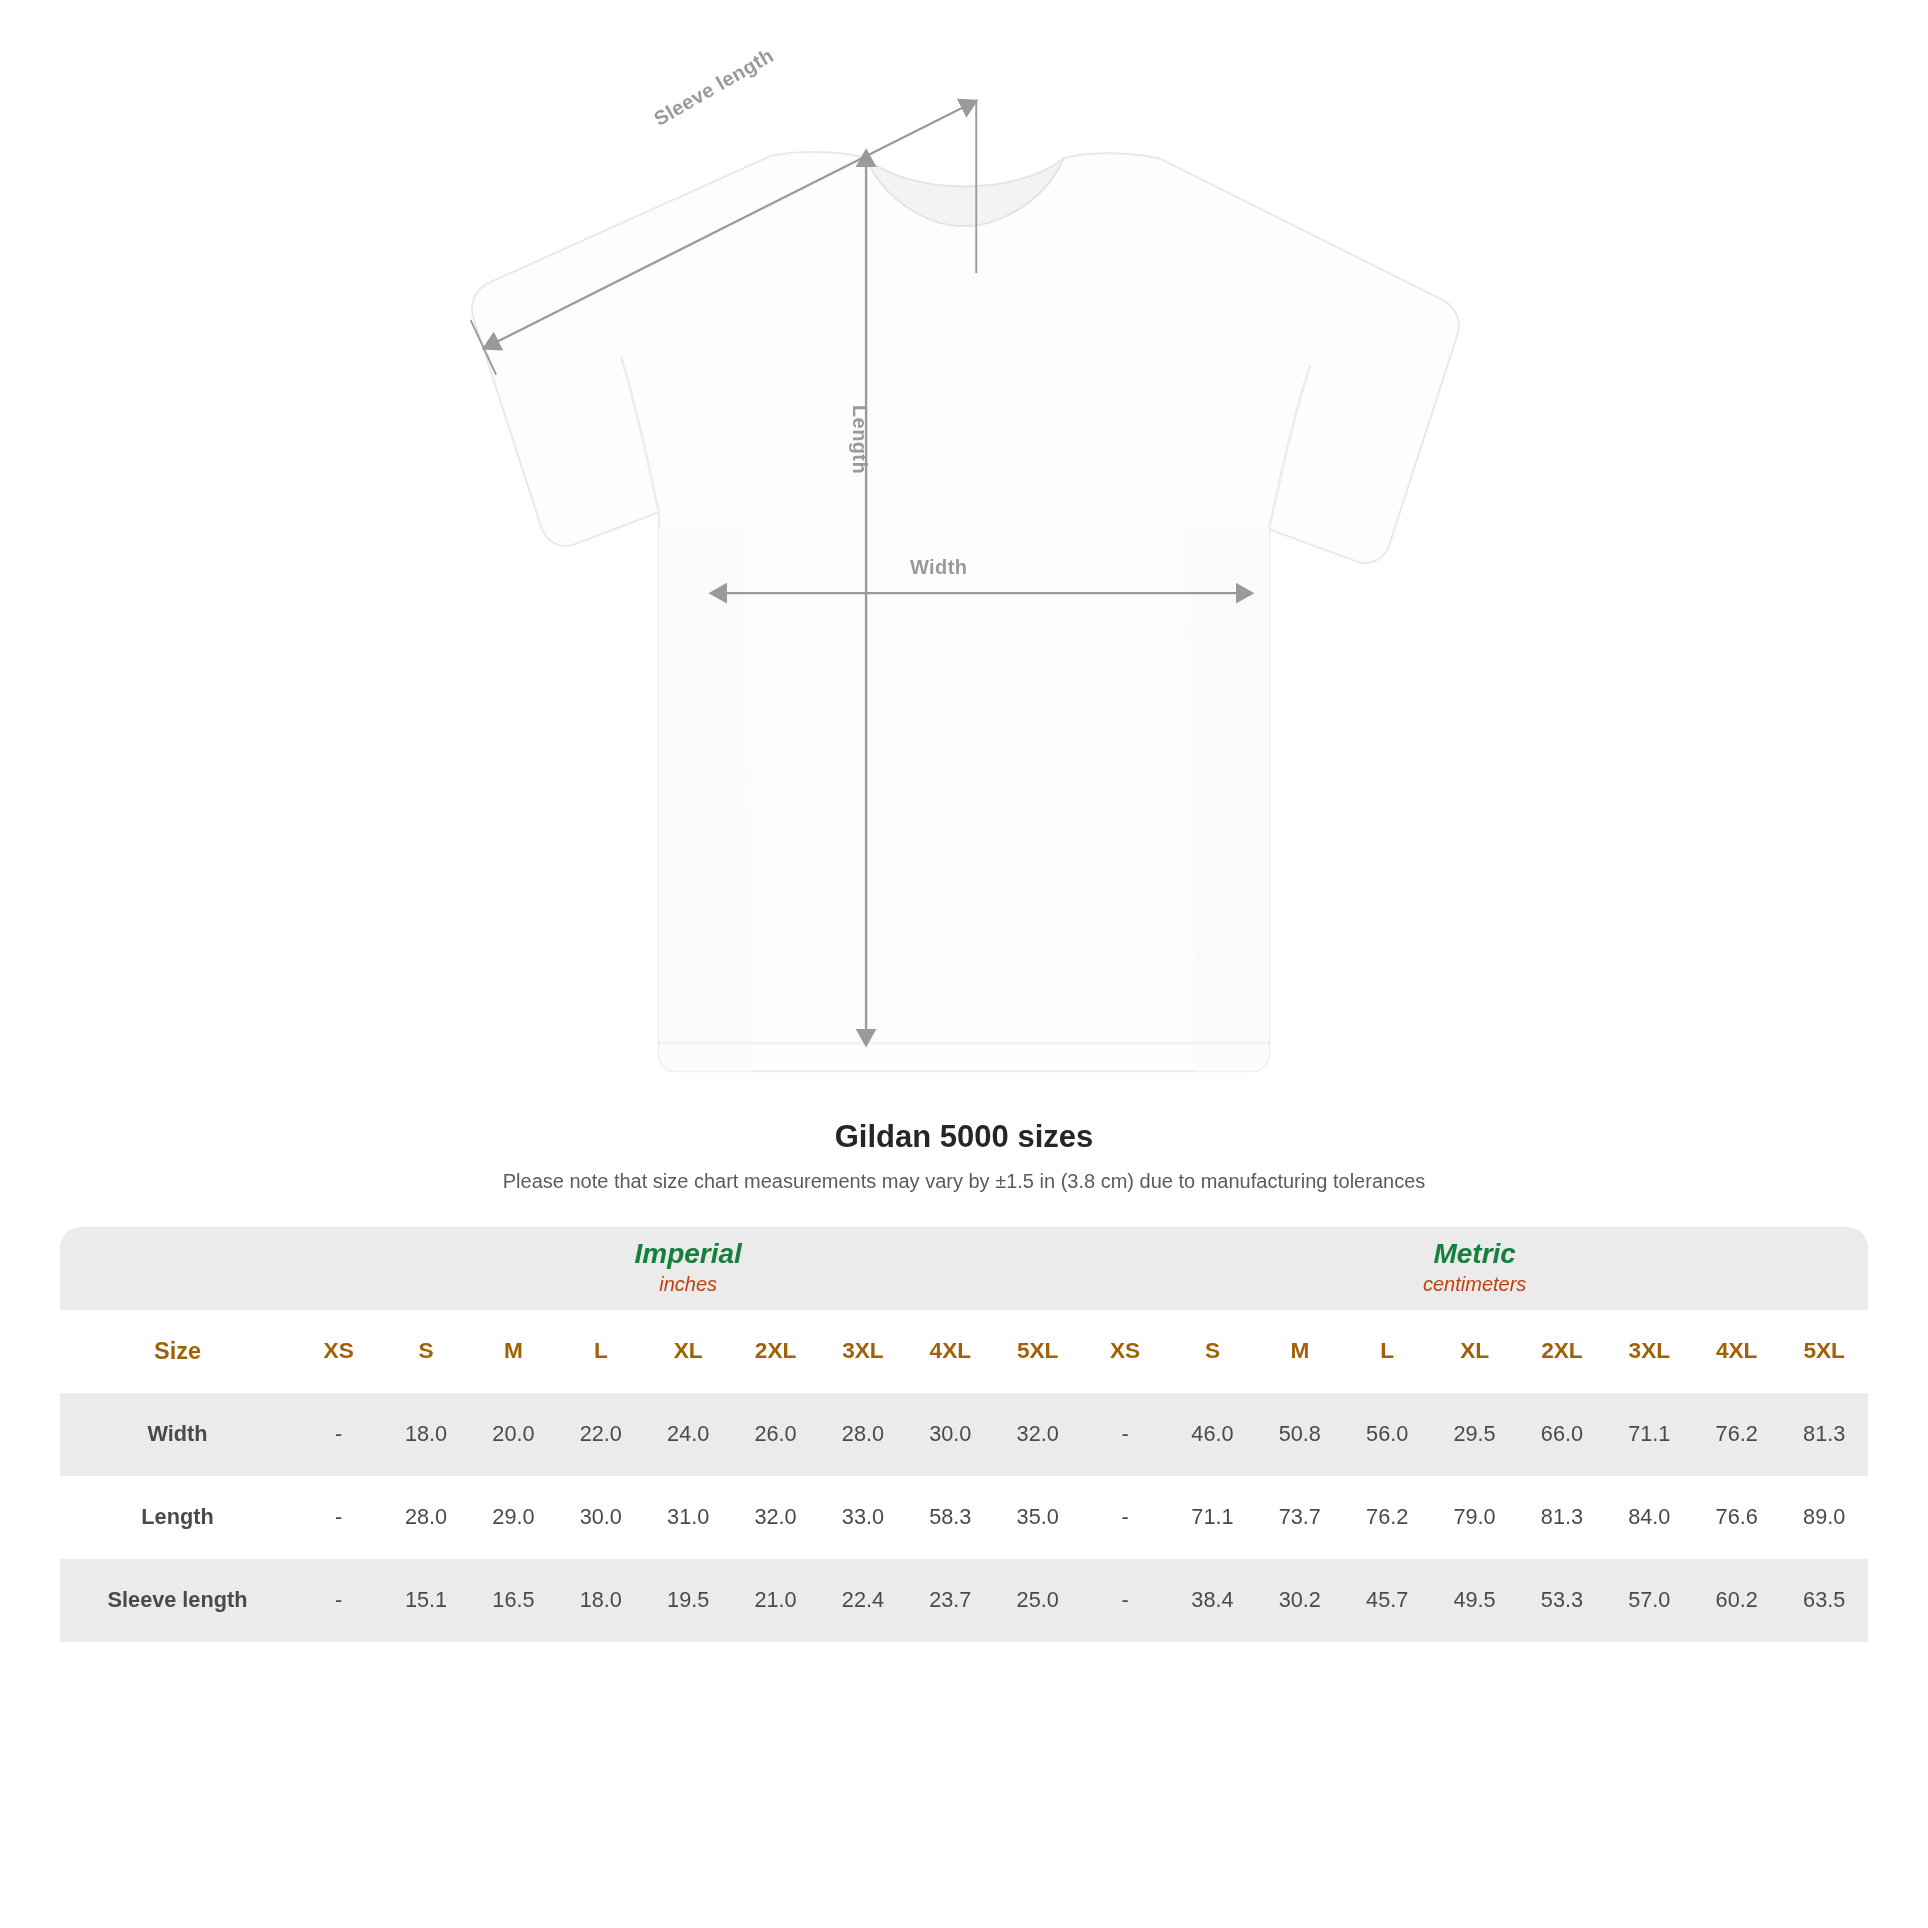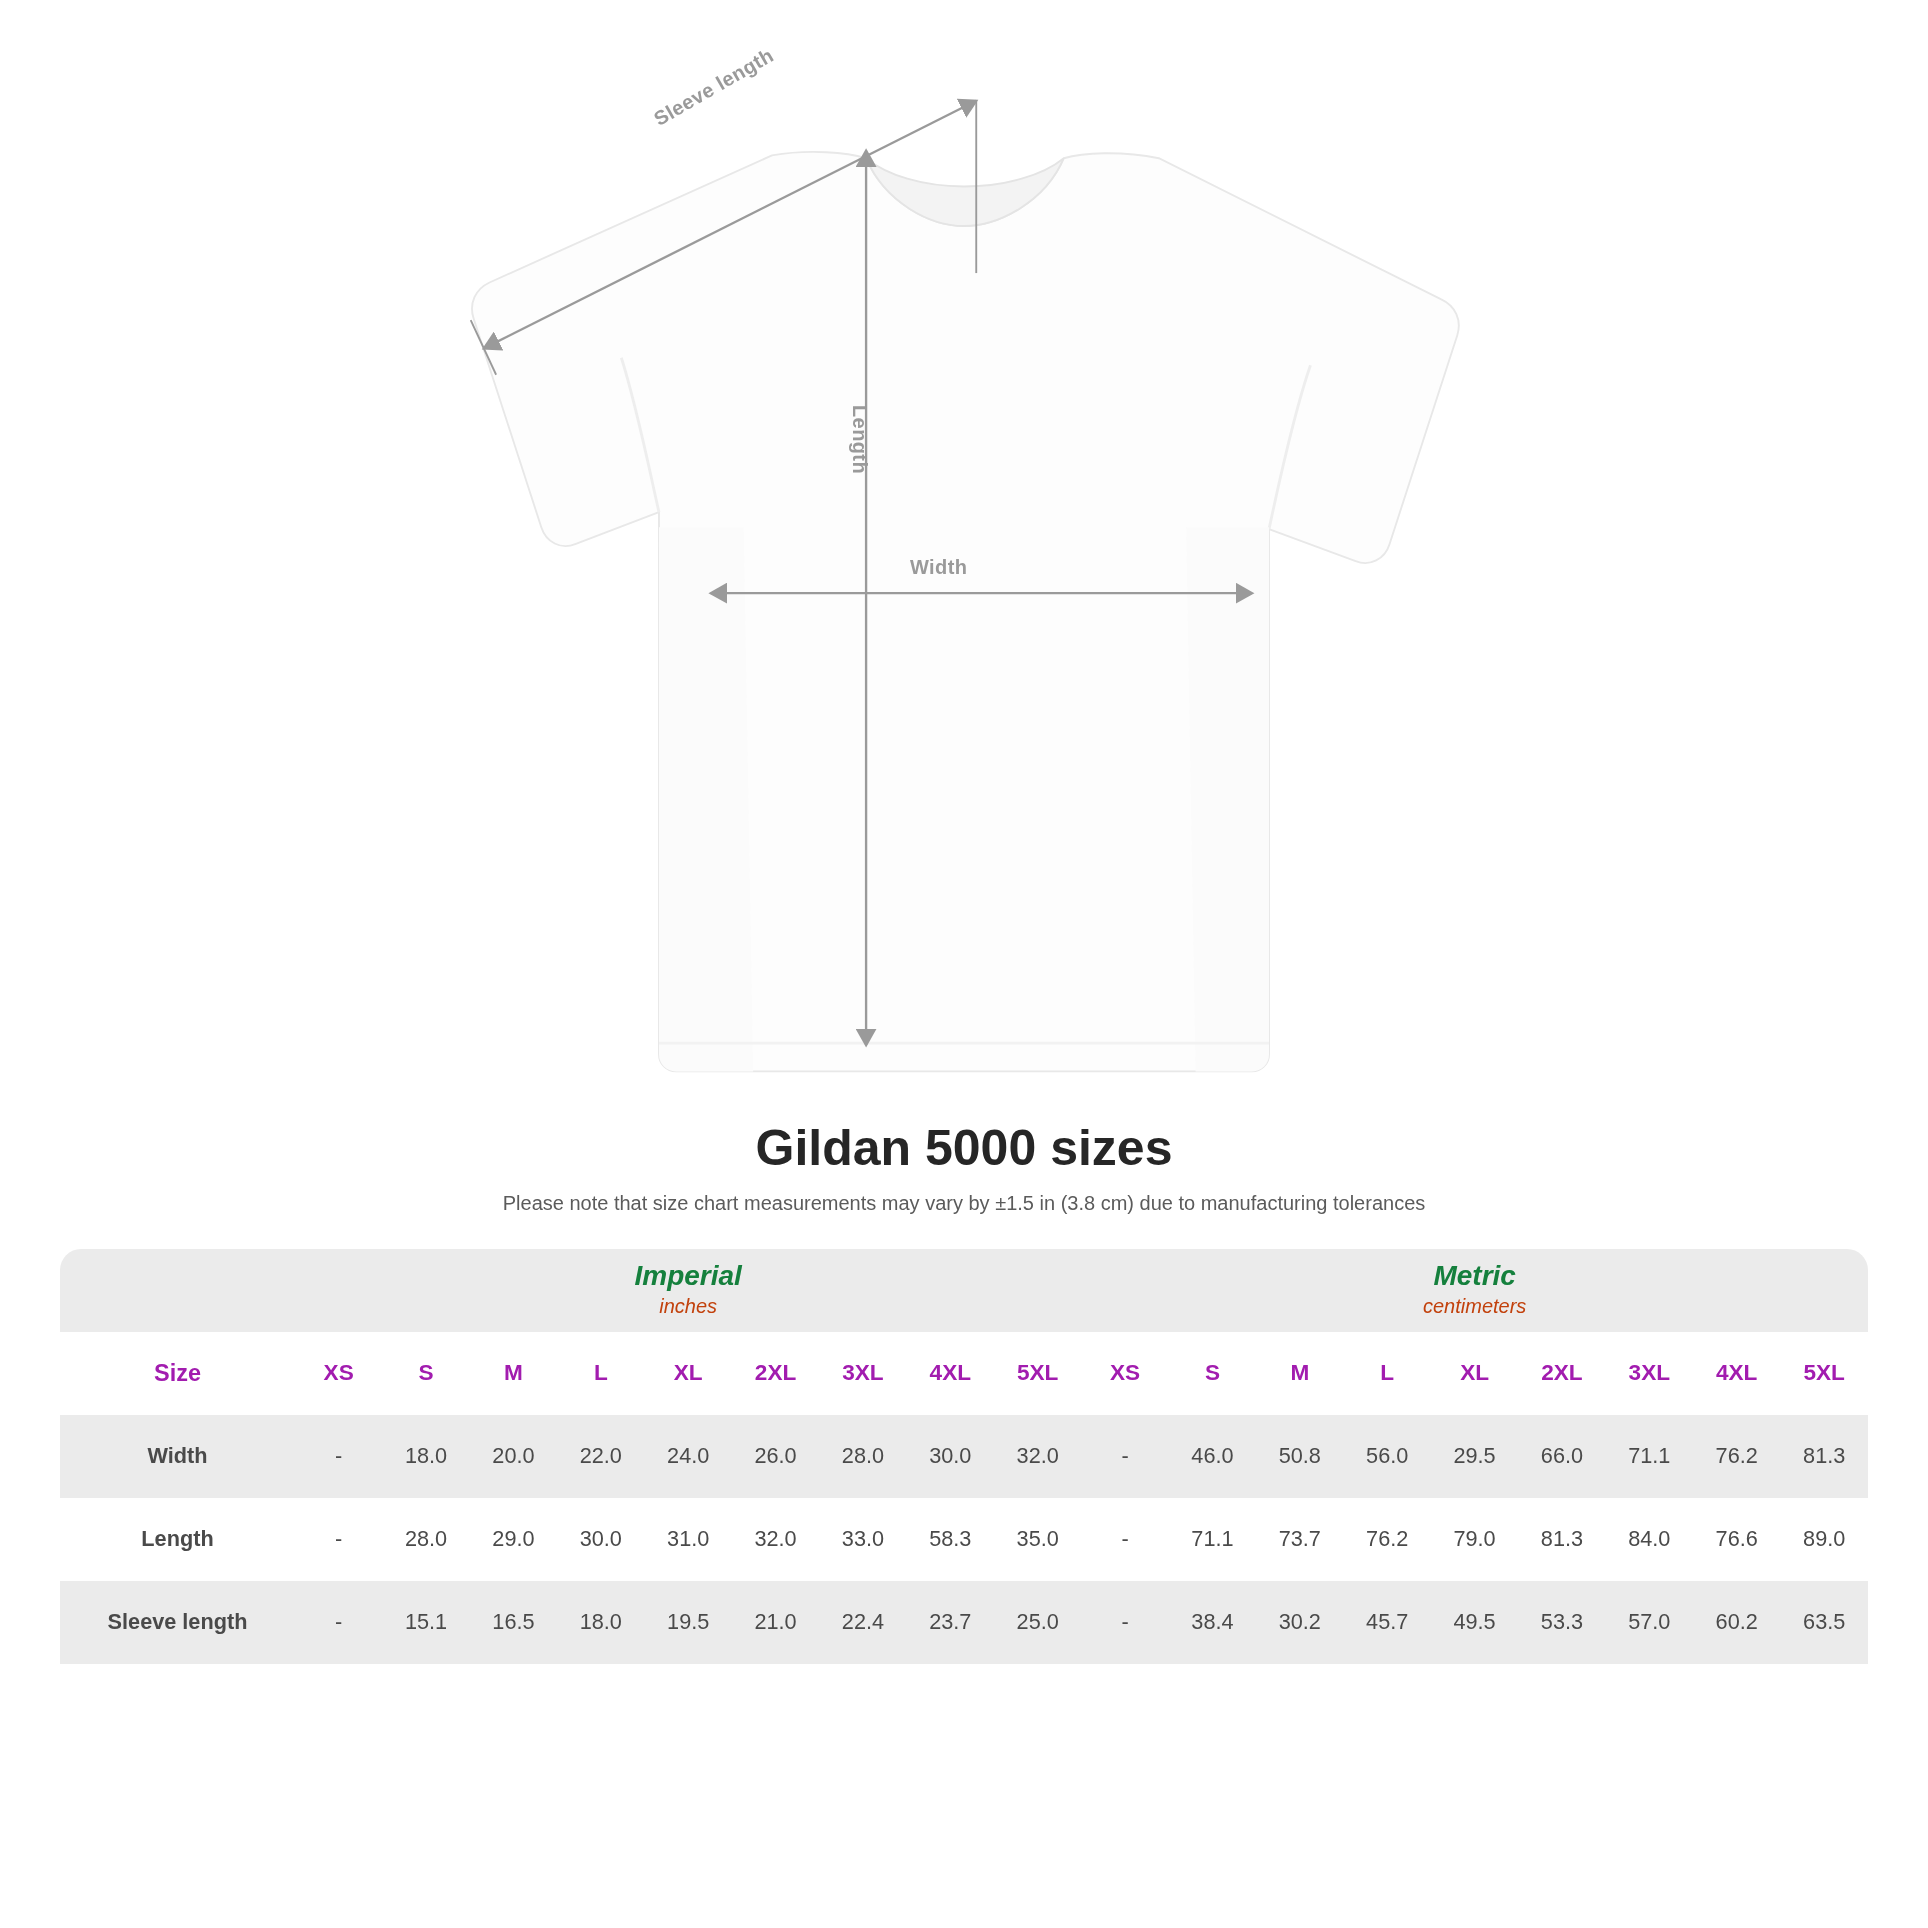--- a/index.html
+++ b/index.html
@@ -55,21 +55,21 @@
     left: 910px;
     top: 556px;
   }
 
   
   .title-block {
     text-align: center;
     margin-top: 7.5px;
   }
   .chart-title {
-    font-size: 50px;
+    font-size: 31px;
     font-weight: bold;
     color: #262626;
     margin: 0 0 15px 0;
   }
   .chart-note {
     font-size: 20px;
     color: #5b5b5b;
     margin: 0;
   }
 
@@ -113,21 +113,21 @@
     background: #ebebeb;
   }
   .corner-left { border-top-left-radius: 21px; }
   .corner-right { border-top-right-radius: 21px; }
 
   
   tr.size-row td {
     background: #ffffff;
     font-weight: bold;
     font-size: 22.6px;
-    color: #a21caf;
+    color: #a16207;
   }
   tr.size-row td.rowhead {
     font-weight: bold;
     font-size: 23.5px;
   }
 
   
   tr.band td {
     background: #ebebeb;
   }

